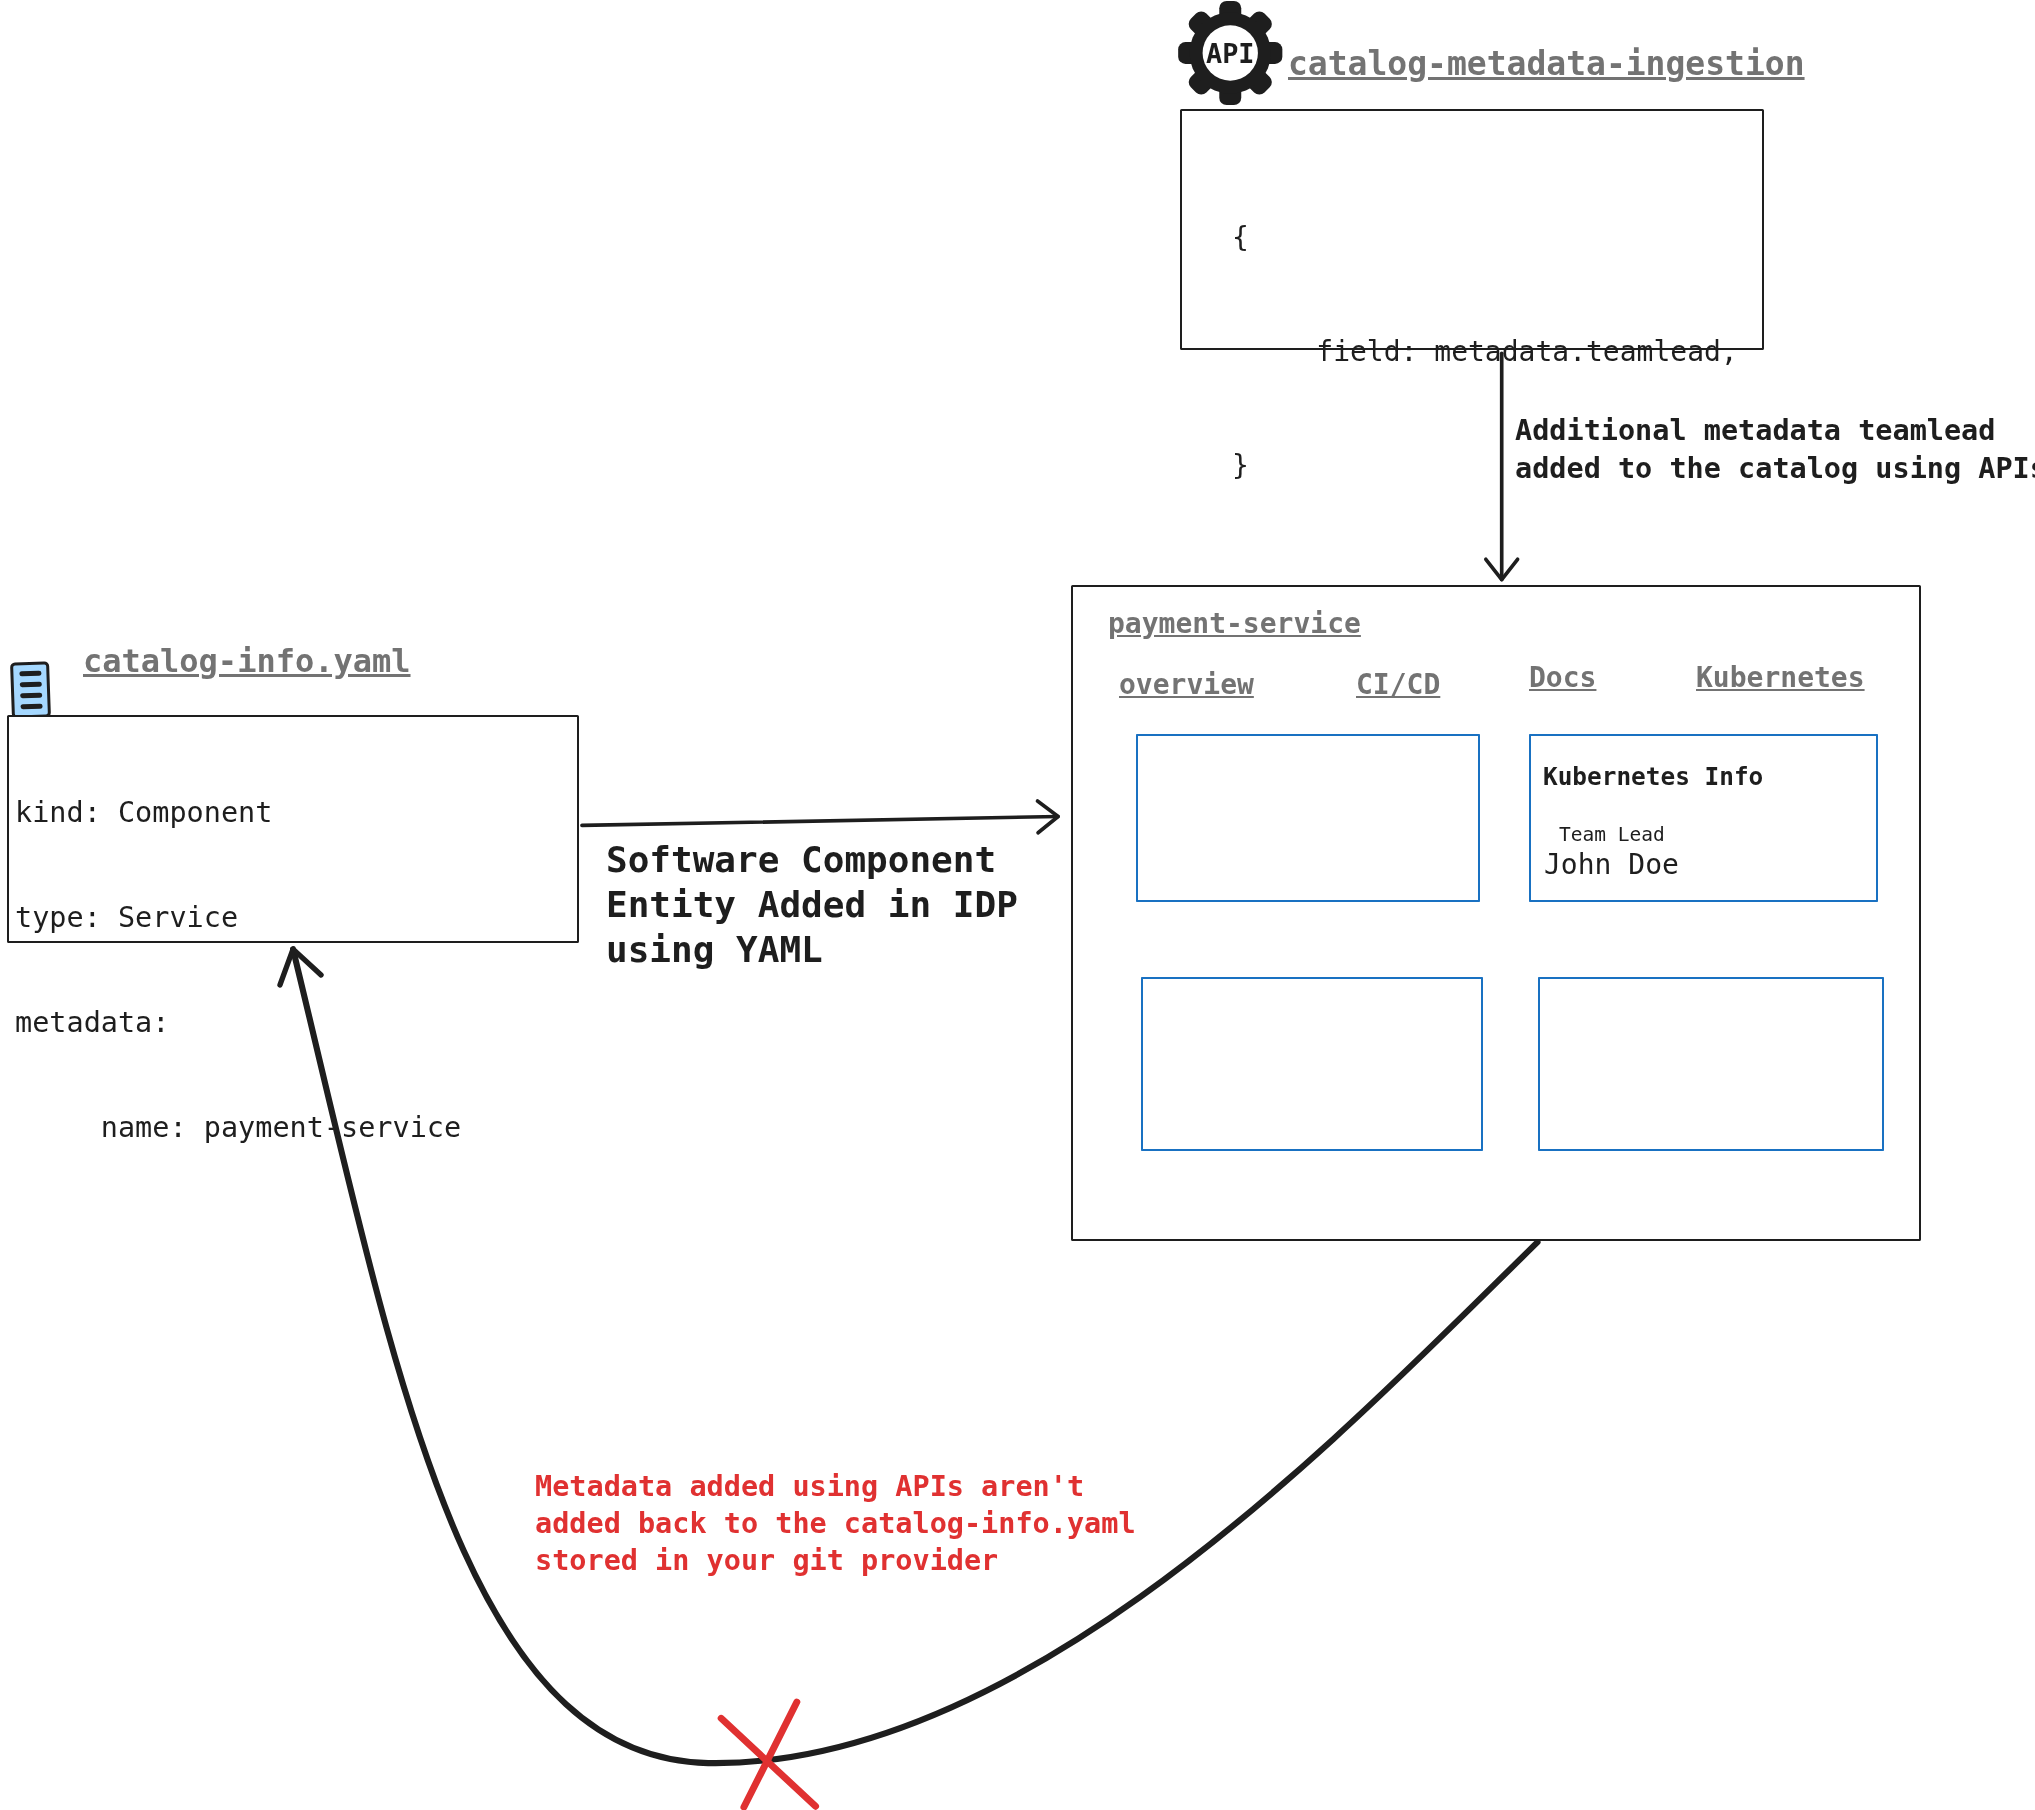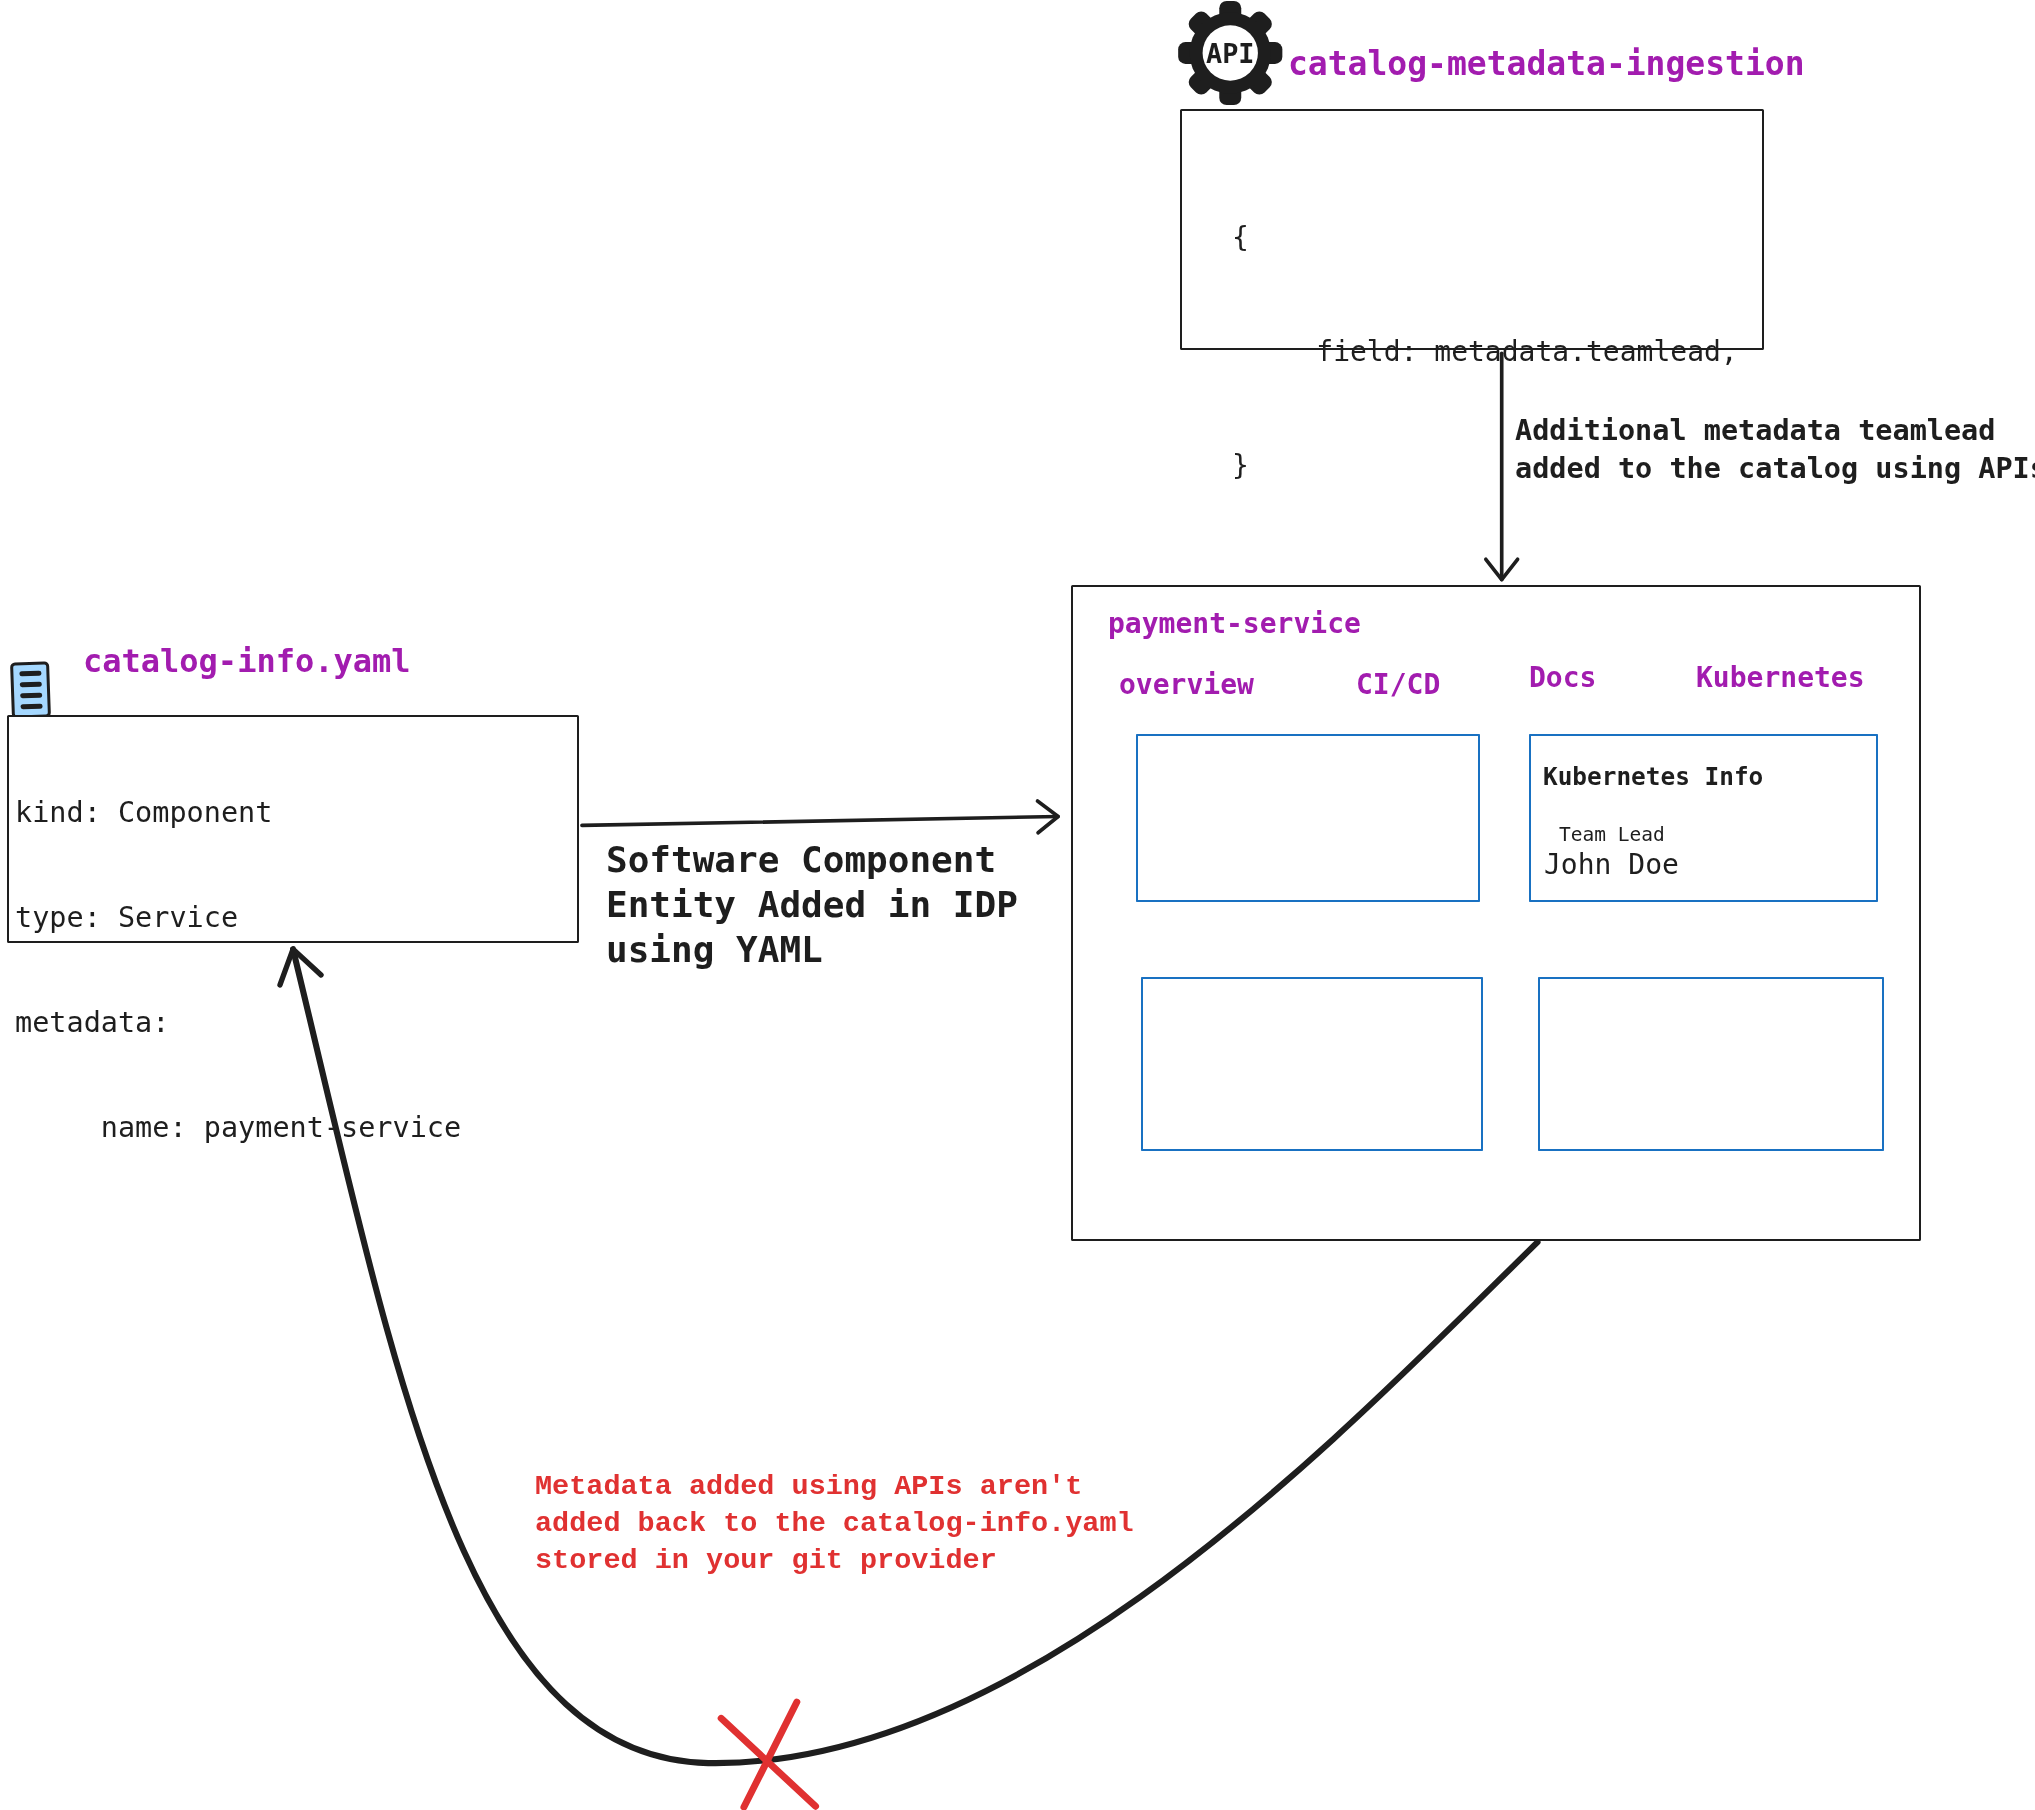--- a/index.html
+++ b/index.html
@@ -1,22 +1,22 @@
 <!DOCTYPE html>
 <html style="font-size:6.5px"><head>
 <meta charset="utf-8">
 <style>
   html,body{margin:0;padding:0;background:#ffffff;}
   #canvas{position:relative;width:2056px;height:1810px;background:#ffffff;overflow:hidden;
           font-family:"DejaVu Sans Mono","Liberation Mono",monospace;}
   .t{position:absolute;color:#1e1e1e;white-space:pre;
      font-family:"DejaVu Sans Mono","Liberation Mono",monospace;}
-  .blue{color:#a21caf;font-weight:bold;}
+  .blue{color:#737373;font-weight:bold;text-decoration:underline;}
   .bold{font-weight:bold;}
-  .red{color:#e03131;font-weight:600;font-family:Liberation Mono, monospace;}
+  .red{color:#e03131;font-weight:600;}
   .box{position:absolute;border:2.8px solid #1e1e1e;background:#ffffff;border-radius:1.6px;box-sizing:border-box;}
   .bluebox{position:absolute;border:2.4px solid #1971c2;background:#ffffff;border-radius:0.8px;box-sizing:border-box;}
   .codeblock div{white-space:pre;}
   svg.layer{position:absolute;left:0;top:0;width:2056px;height:1810px;pointer-events:none;}
   .fileicon{position:absolute;left:10.6px;top:662px;width:39px;height:56px;background:#a5d8ff;
             border:3.3px solid #1e1e1e;border-radius:4.9px;box-sizing:border-box;
             display:flex;flex-direction:column;justify-content:space-evenly;align-items:center;
             transform:rotate(-2deg);}
   .fileicon .bar{width:22px;height:5.3px;background:#1e1e1e;border-radius:2.8px;}
 </style>

